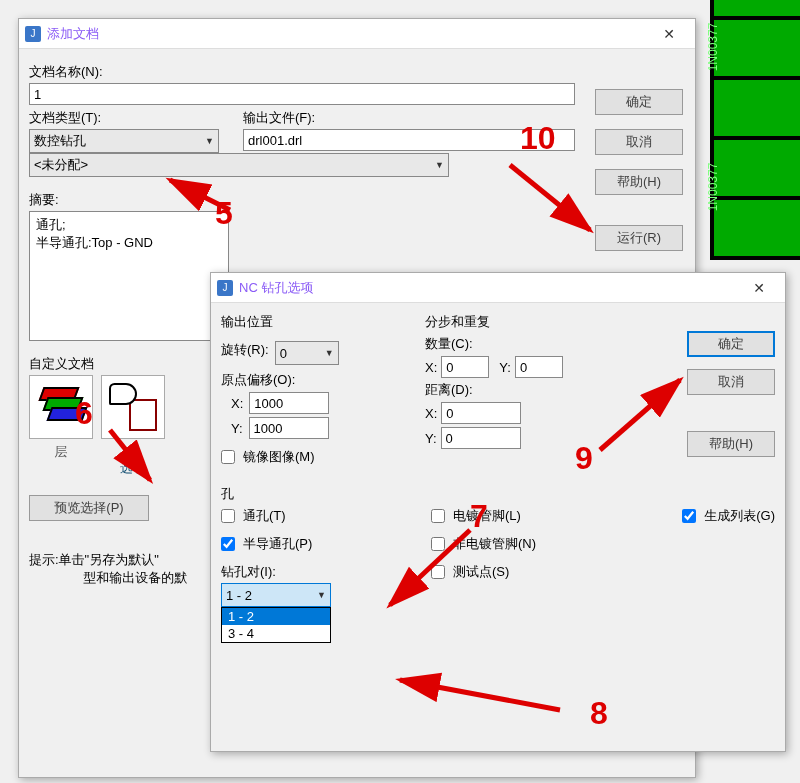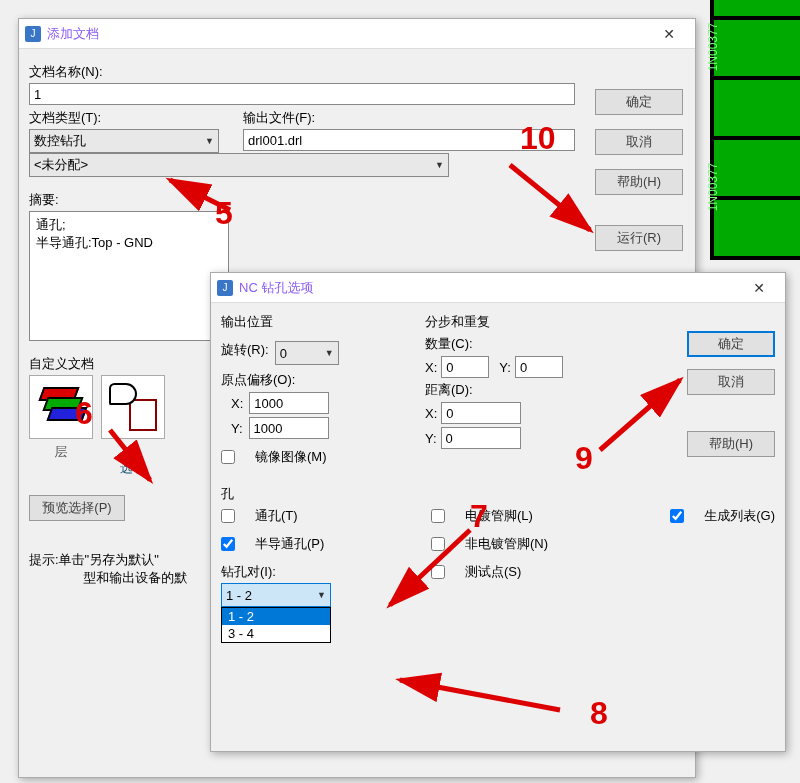--- a/index.html
+++ b/index.html
@@ -19,21 +19,21 @@
 
 .dlg-body { padding: 10px; position: relative; }
 
 .lbl { color: #000; margin: 4px 0 2px 0; display: block; }
 input.text { border: 1px solid #888; background: #fff; padding: 2px 4px; height: 22px; }
 select.sel, .fake-sel { border: 1px solid #888; background: #e8e8e8; padding: 2px 4px; height: 24px; display: inline-flex; align-items: center; justify-content: space-between; }
 .fake-sel .chev { font-size: 9px; color: #333; margin-left: 6px; }
 button.btn { width: 88px; height: 26px; background: #e1e1e1; border: 1px solid #999; color: #404040; }
 button.btn.primary { border: 2px solid #0078d7; background: #e1e1e1; }
 .box { border: 1px solid #888; background: #fff; padding: 4px 6px; }
-.chk { display: inline-flex; align-items: center; gap: 20px; }
+.chk { display: inline-flex; align-items: center; gap: 8px; }
 .chk input { width: 14px; height: 14px; }
 
 
 #dlg1 { left: 18px; top: 18px; width: 678px; height: 760px; z-index: 10; }
 #dlg1 .row { display: flex; gap: 14px; }
 #dlg1 .right-btns { position: absolute; right: 12px; top: 40px; display: flex; flex-direction: column; gap: 14px; }
 #dlg1 .body-main { margin-right: 110px; }
 .icon-btn { width: 64px; height: 64px; background: #fff; border: 1px solid #aaa; padding: 4px; display: flex; align-items: center; justify-content: center; }
 .icon-layers { width: 48px; height: 48px; position: relative; }
 .icon-layers .p { position: absolute; width: 36px; height: 14px; border: 2px solid #000; transform: skewX(-20deg); }
@@ -124,21 +124,21 @@
             <div class="icon-opts">
               <div class="doc"></div>
                 <div class="hand"></div>
             </div>
           </div>
           <div style="margin-top:20px;color:#0c4a6e">选项</div>
         </div>
       </div>
 
       <div style="margin-top:18px">
-        <button class="btn" style="width:96px">预览选择(P)</button>
+        <button class="btn" style="width:120px">预览选择(P)</button>
       </div>
 
       <div style="margin-top:30px;white-space:pre;color:#000">提示:单击"另存为默认"
                型和输出设备的默</div>
     </div>
   </div>
 </div>
 
 <div class="dialog" id="dlg2">
   <div class="titlebar">

